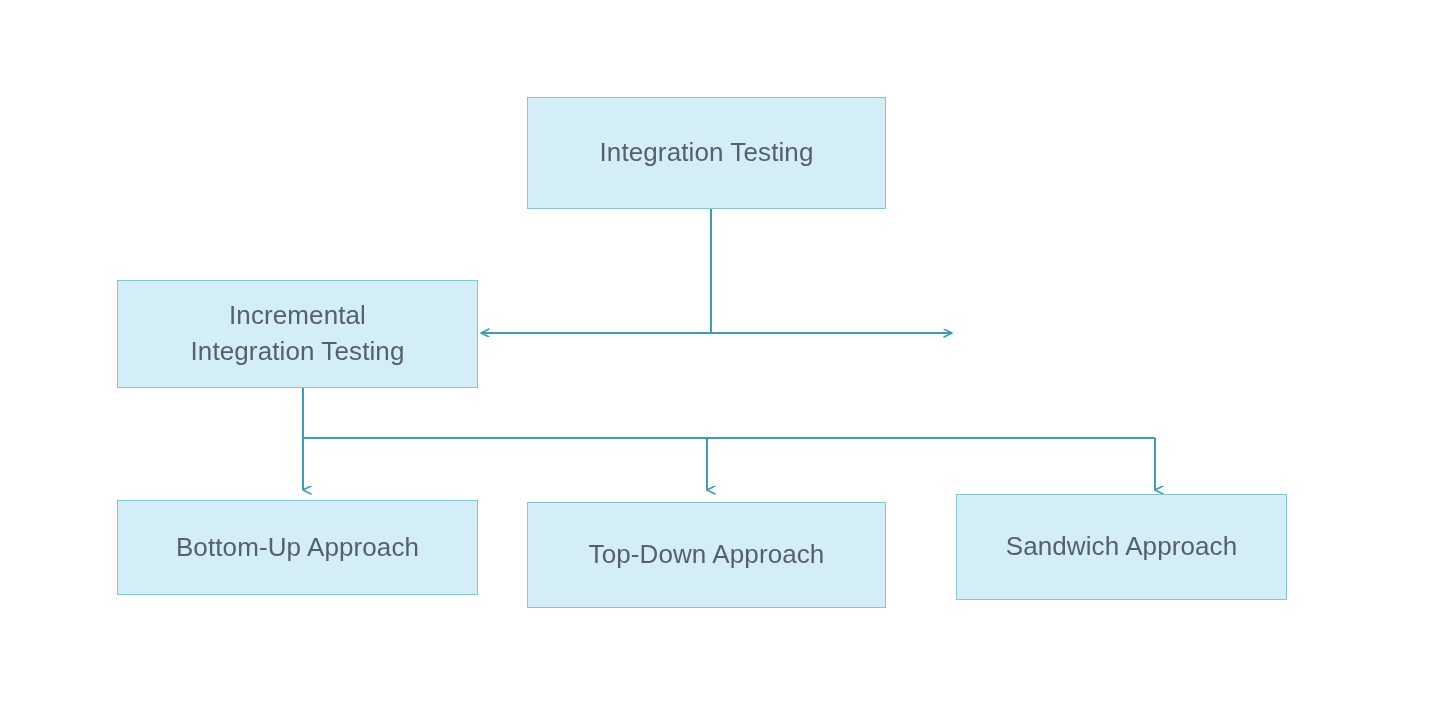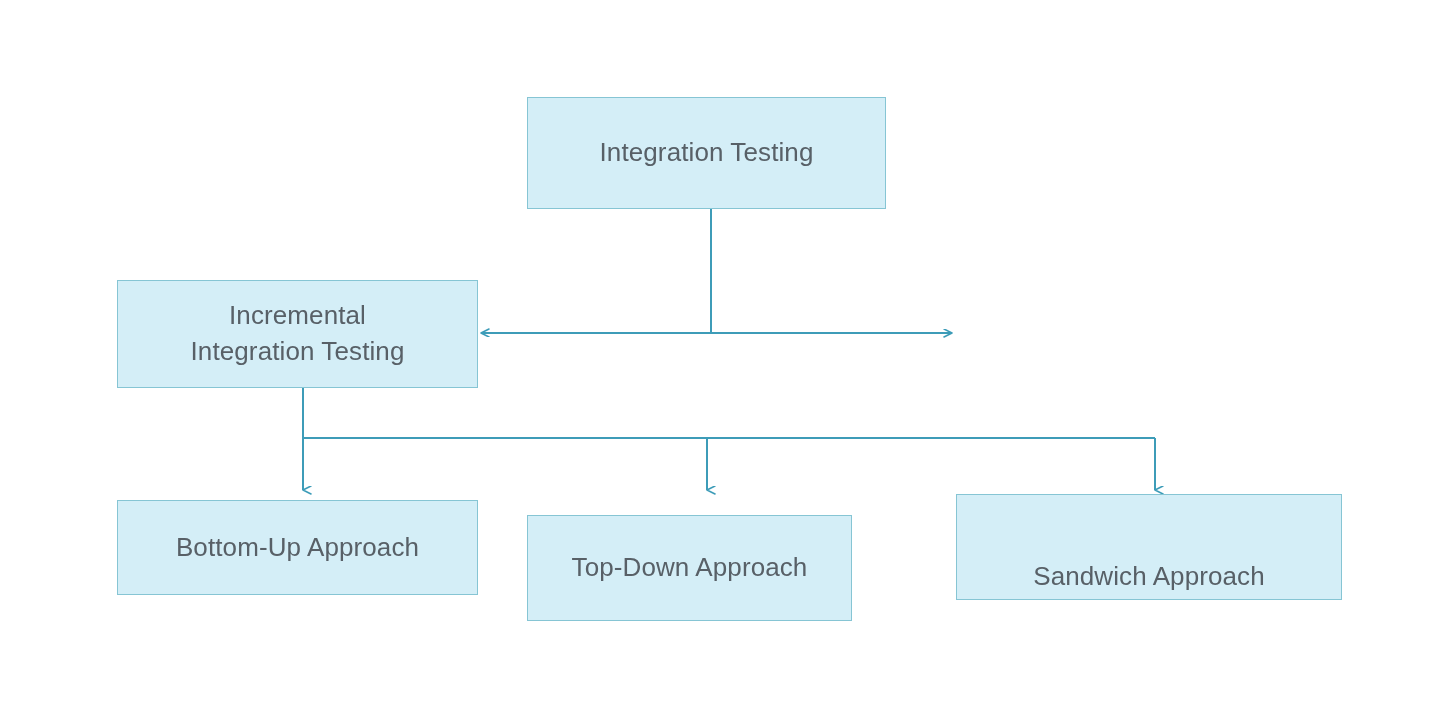--- a/index.html
+++ b/index.html
@@ -69,30 +69,29 @@
   }
   
   #node-bottomup {
     left: 117px;
     top: 500px;
     width: 361px;
     height: 95px;
   }
   #node-topdown {
     left: 527px;
-    top: 515px;
-    width: 325px;
+    top: 502px;
+    width: 359px;
     height: 106px;
   }
   #node-sandwich {
     left: 956px;
     top: 494px;
-    width: 386px;
+    width: 331px;
     height: 106px;
-    align-items: flex-end;
   }
 </style>
 </head>
 <body>
 
 <div id="canvas">
 
   <svg id="connector-layer" viewBox="0 0 1434 702" width="1434" height="702" aria-hidden="true">
     <defs>
       <marker id="arrow-right" markerWidth="10" markerHeight="10" refX="9" refY="4" orient="auto" markerUnits="userSpaceOnUse">

